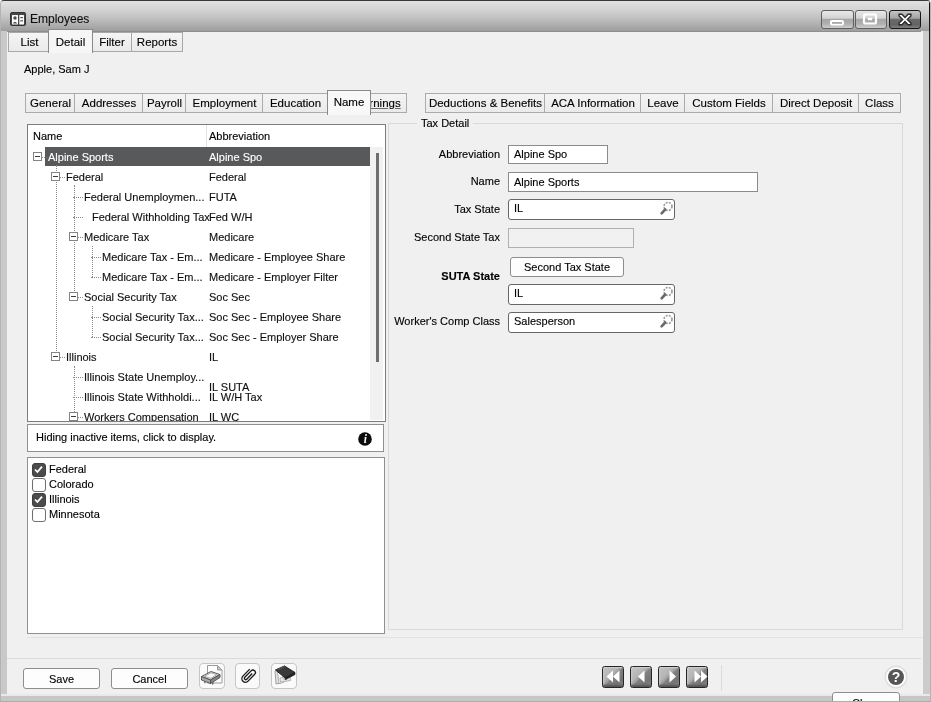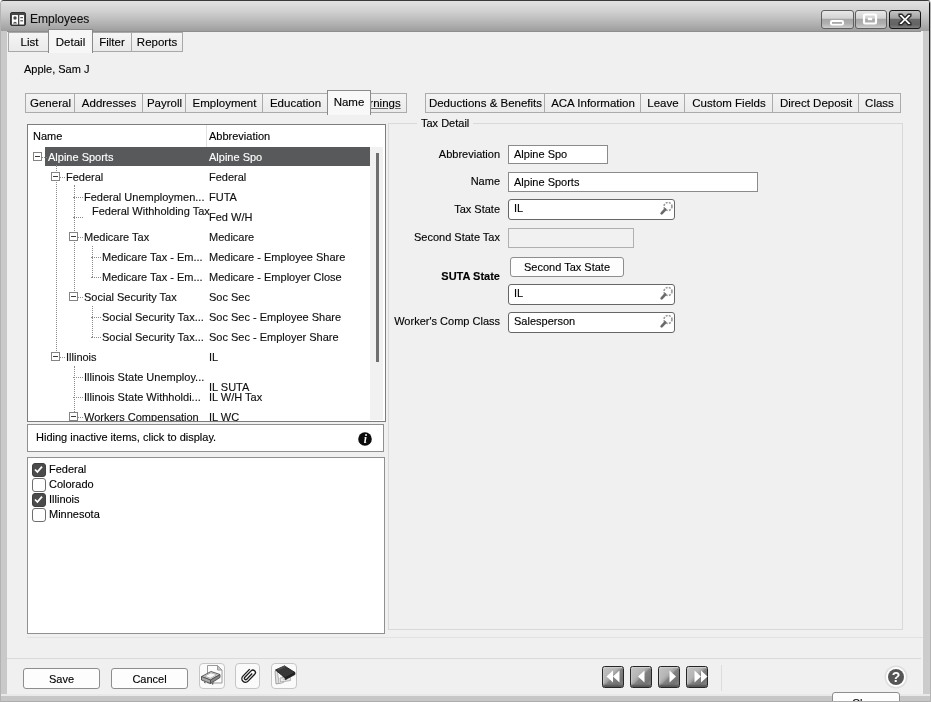--- a/index.html
+++ b/index.html
@@ -131,32 +131,32 @@
         <div class="trow selt" style="left:181px;top:22px;">Alpine Spo</div>
         <div class="expbox" style="left:5px;top:27px;"></div>
         <div class="doth" style="left:14px;top:32px;width:5px;"></div>
         <div class="trow" style="left:38px;top:42px;">Federal</div>
         <div class="trow" style="left:181px;top:42px;">Federal</div>
         <div class="expbox" style="left:23px;top:47px;"></div>
         <div class="doth" style="left:32px;top:52px;width:5px;"></div>
         <div class="trow" style="left:56px;top:62px;">Federal Unemploymen...</div>
         <div class="trow" style="left:181px;top:62px;">FUTA</div>
         <div class="doth" style="left:45px;top:72px;width:10px;"></div>
-        <div class="trow" style="left:56px;top:76px;padding-left:8px;">Federal Withholding Tax</div>
+        <div class="trow" style="left:56px;top:82px;padding-left:8px;">Federal Withholding Tax</div>
         <div class="trow" style="left:181px;top:82px;">Fed W/H</div>
         <div class="doth" style="left:45px;top:92px;width:10px;"></div>
         <div class="trow" style="left:56px;top:102px;">Medicare Tax</div>
         <div class="trow" style="left:181px;top:102px;">Medicare</div>
         <div class="expbox" style="left:41px;top:107px;"></div>
         <div class="doth" style="left:50px;top:112px;width:5px;"></div>
         <div class="trow" style="left:74px;top:122px;">Medicare Tax - Em...</div>
         <div class="trow" style="left:181px;top:122px;">Medicare - Employee Share</div>
         <div class="doth" style="left:63px;top:132px;width:10px;"></div>
         <div class="trow" style="left:74px;top:142px;">Medicare Tax - Em...</div>
-        <div class="trow" style="left:181px;top:142px;">Medicare - Employer Close</div>
+        <div class="trow" style="left:181px;top:142px;">Medicare - Employer Filter</div>
         <div class="doth" style="left:63px;top:152px;width:10px;"></div>
         <div class="trow" style="left:56px;top:162px;">Social Security Tax</div>
         <div class="trow" style="left:181px;top:162px;">Soc Sec</div>
         <div class="expbox" style="left:41px;top:167px;"></div>
         <div class="doth" style="left:50px;top:172px;width:5px;"></div>
         <div class="trow" style="left:74px;top:182px;">Social Security Tax...</div>
         <div class="trow" style="left:181px;top:182px;">Soc Sec - Employee Share</div>
         <div class="doth" style="left:63px;top:192px;width:10px;"></div>
         <div class="trow" style="left:74px;top:202px;">Social Security Tax...</div>
         <div class="trow" style="left:181px;top:202px;">Soc Sec - Employer Share</div>

